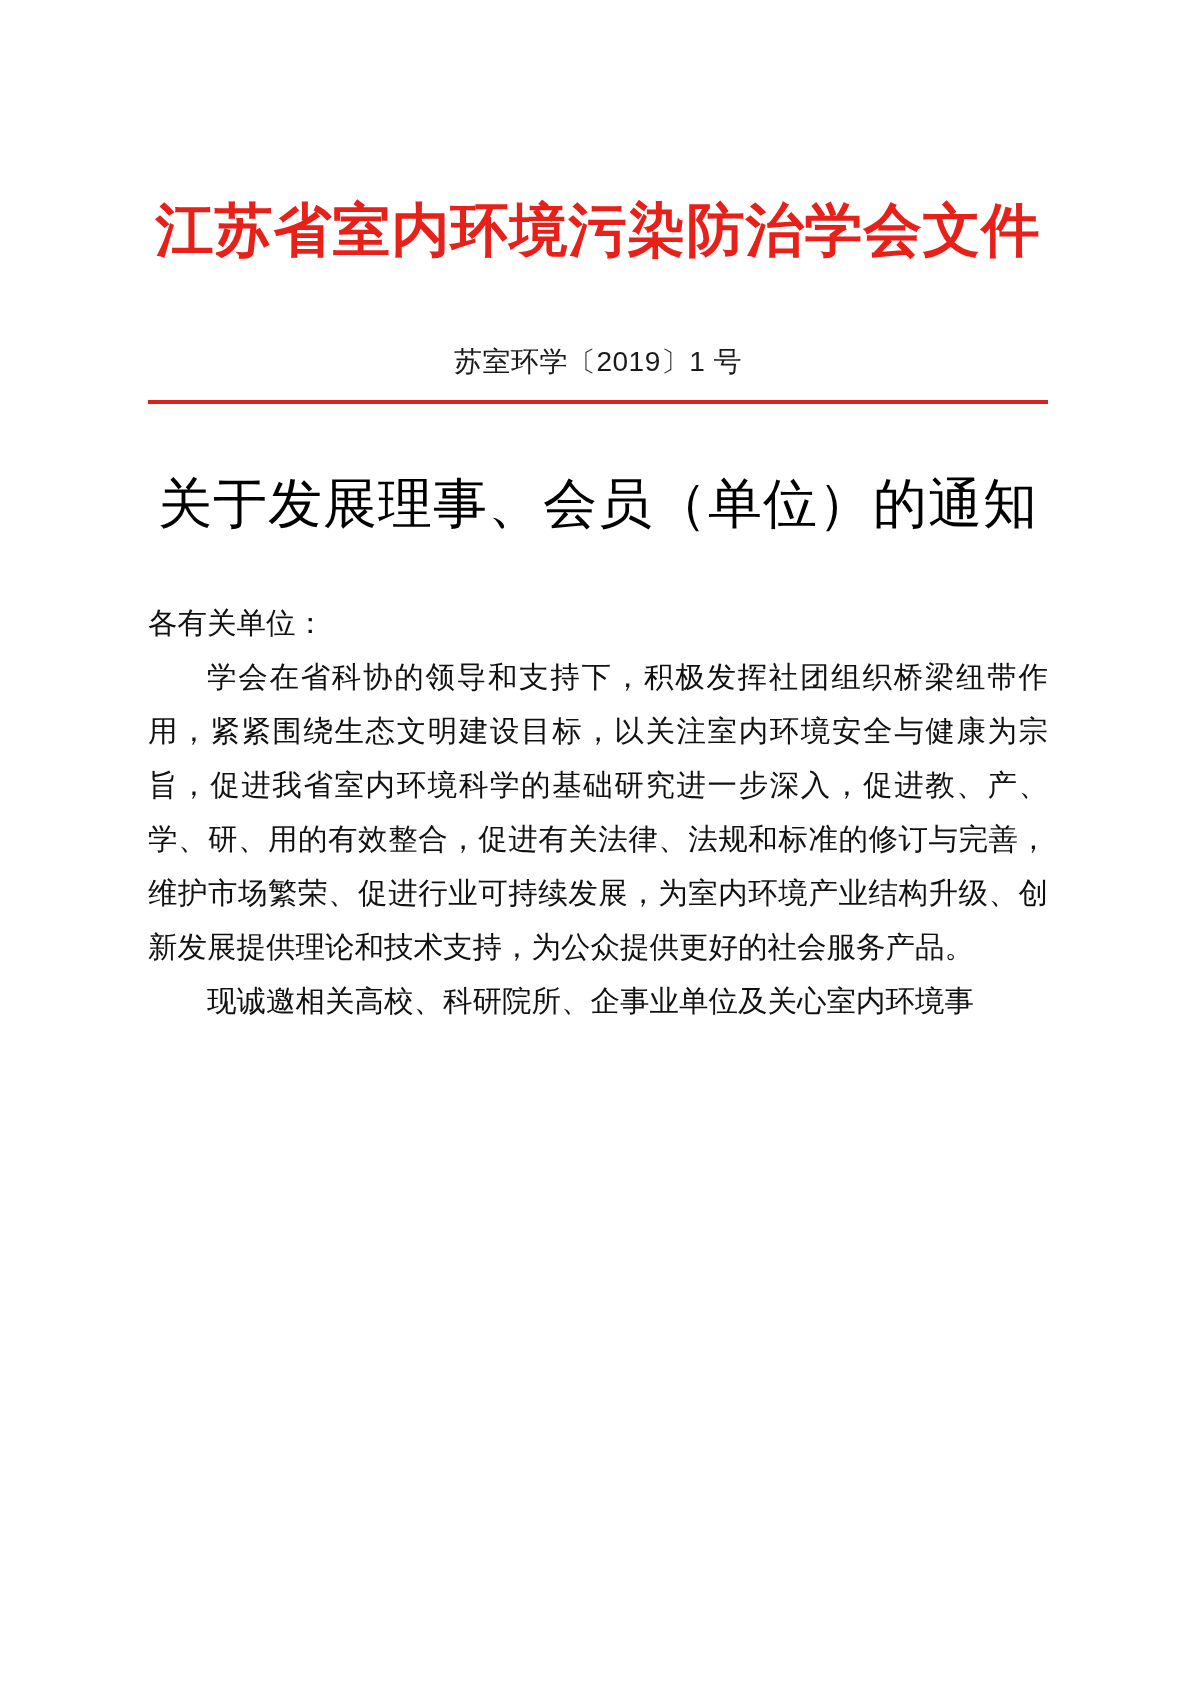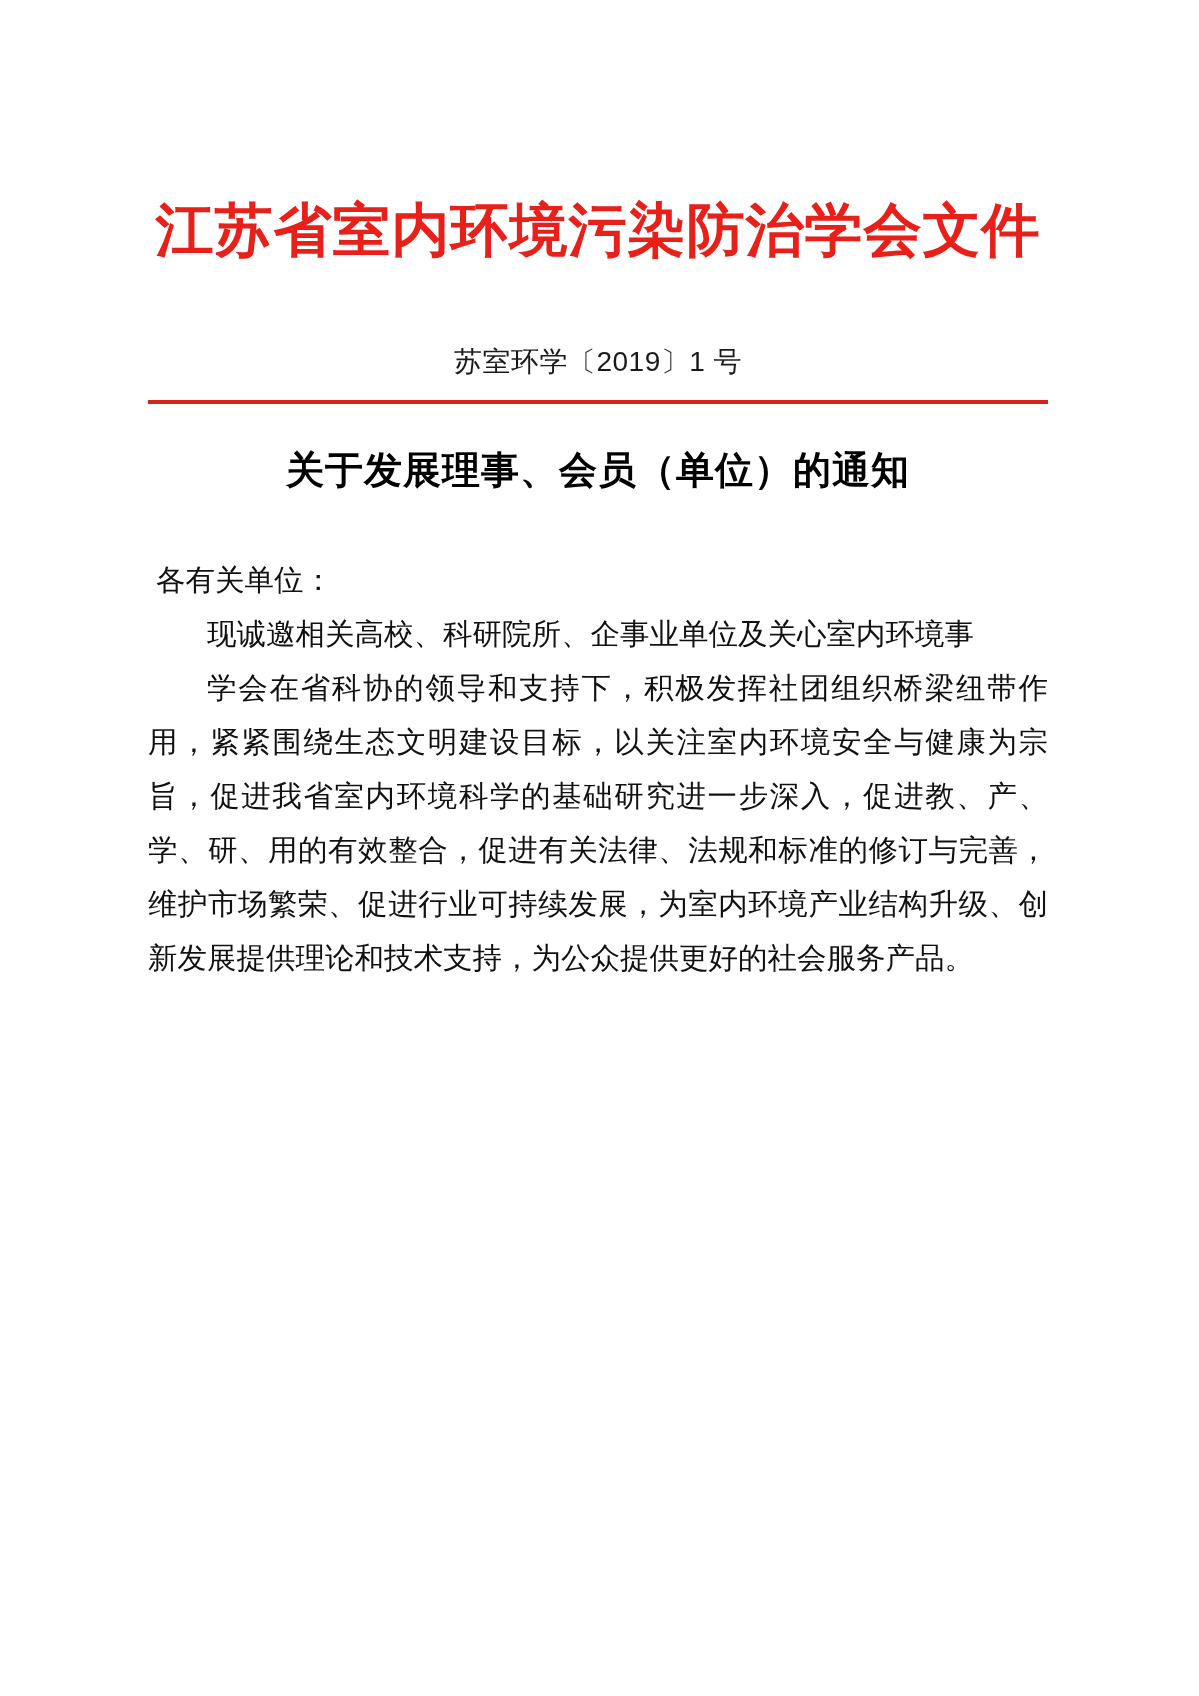--- a/index.html
+++ b/index.html
@@ -53,40 +53,40 @@
   
   .red-rule {
     margin-top: 18px;
     height: 4px;
     background: #d8231c;
     width: 100%;
   }
 
   
   .doc-title {
-    margin-top: 42px;
+    margin-top: 64px;
     text-align: center;
-    font-size: 38px;
-    font-weight: 700;
+    font-size: 54px;
+    font-weight: 400;
     line-height: 1.3;
     color: #000000;
     letter-spacing: 1px;
   }
 
   
   .body-block {
     margin-top: 58px;
     font-size: 29.5px;
     line-height: 54px;
     color: #111111;
     text-align: justify;
     text-justify: inter-ideograph;
   }
   .salutation {
-    margin: 0 0 0 8px;
+    margin: 0 0 0 0;
   }
   .para {
     margin: 0;
     text-indent: 2em;
   }
 
   
   .page-number {
     position: absolute;
     left: 0;
@@ -107,21 +107,21 @@
     <div class="masthead">江苏省室内环境污染防治学会文件</div>
 
     <div class="doc-number">苏室环学〔2019〕1 号</div>
 
     <div class="red-rule"></div>
 
     <div class="doc-title">关于发展理事、会员（单位）的通知</div>
 
     <div class="body-block">
       <p class="salutation">各有关单位：</p>
+      <p class="para">学会在省科协的领导和支持下，积极发挥社团组织桥梁纽带作用，紧紧围绕生态文明建设目标，以关注室内环境安全与健康为宗旨，促进我省室内环境科学的基础研究进一步深入，促进教、产、学、研、用的有效整合，促进有关法律、法规和标准的修订与完善，维护市场繁荣、促进行业可持续发展，为室内环境产业结构升级、创新发展提供理论和技术支持，为公众提供更好的社会服务产品。</p>
       <p class="para">现诚邀相关高校、科研院所、企事业单位及关心室内环境事</p>
-      <p class="para">学会在省科协的领导和支持下，积极发挥社团组织桥梁纽带作用，紧紧围绕生态文明建设目标，以关注室内环境安全与健康为宗旨，促进我省室内环境科学的基础研究进一步深入，促进教、产、学、研、用的有效整合，促进有关法律、法规和标准的修订与完善，维护市场繁荣、促进行业可持续发展，为室内环境产业结构升级、创新发展提供理论和技术支持，为公众提供更好的社会服务产品。</p>
     </div>
 
   </div>
 
   <div class="page-number">1</div>
 
 </div>
 
 </body></html>

